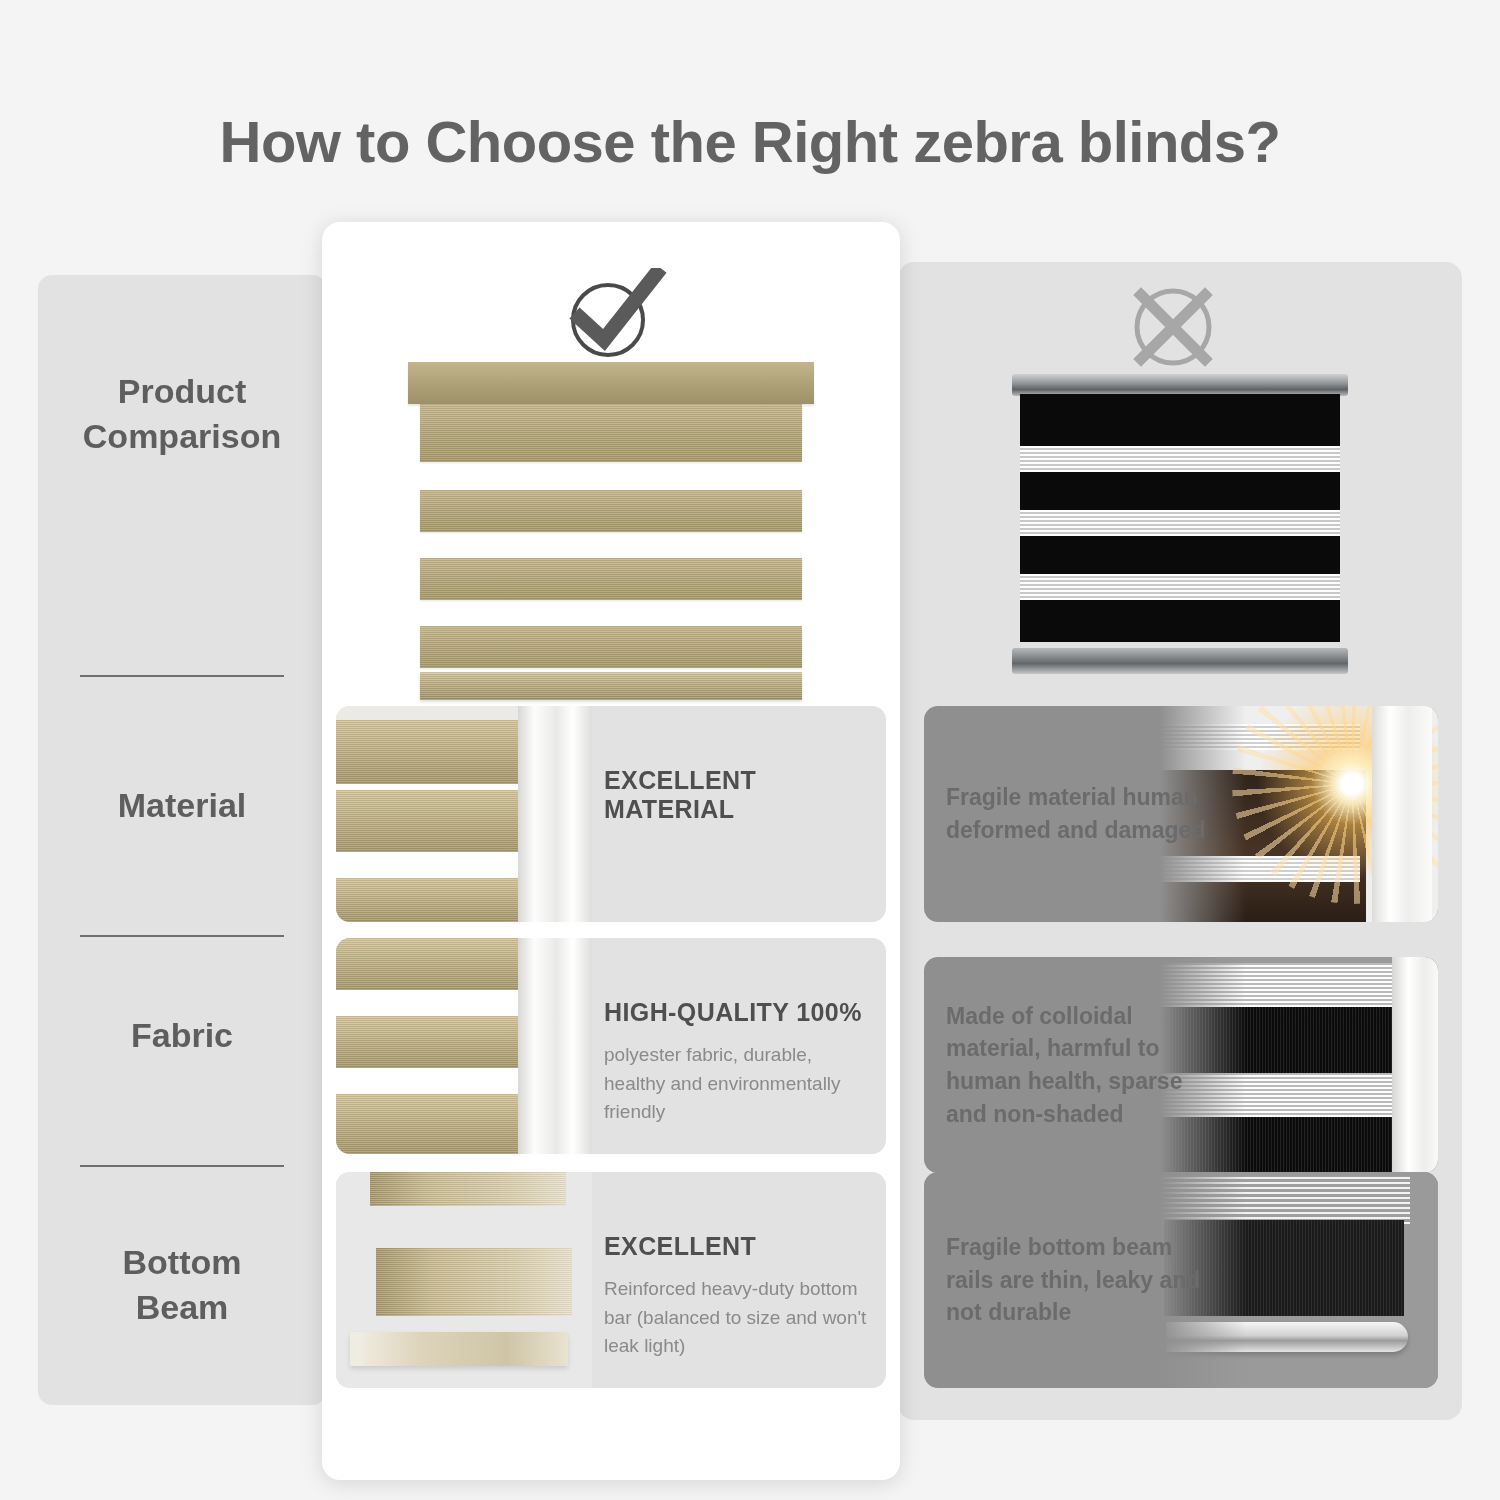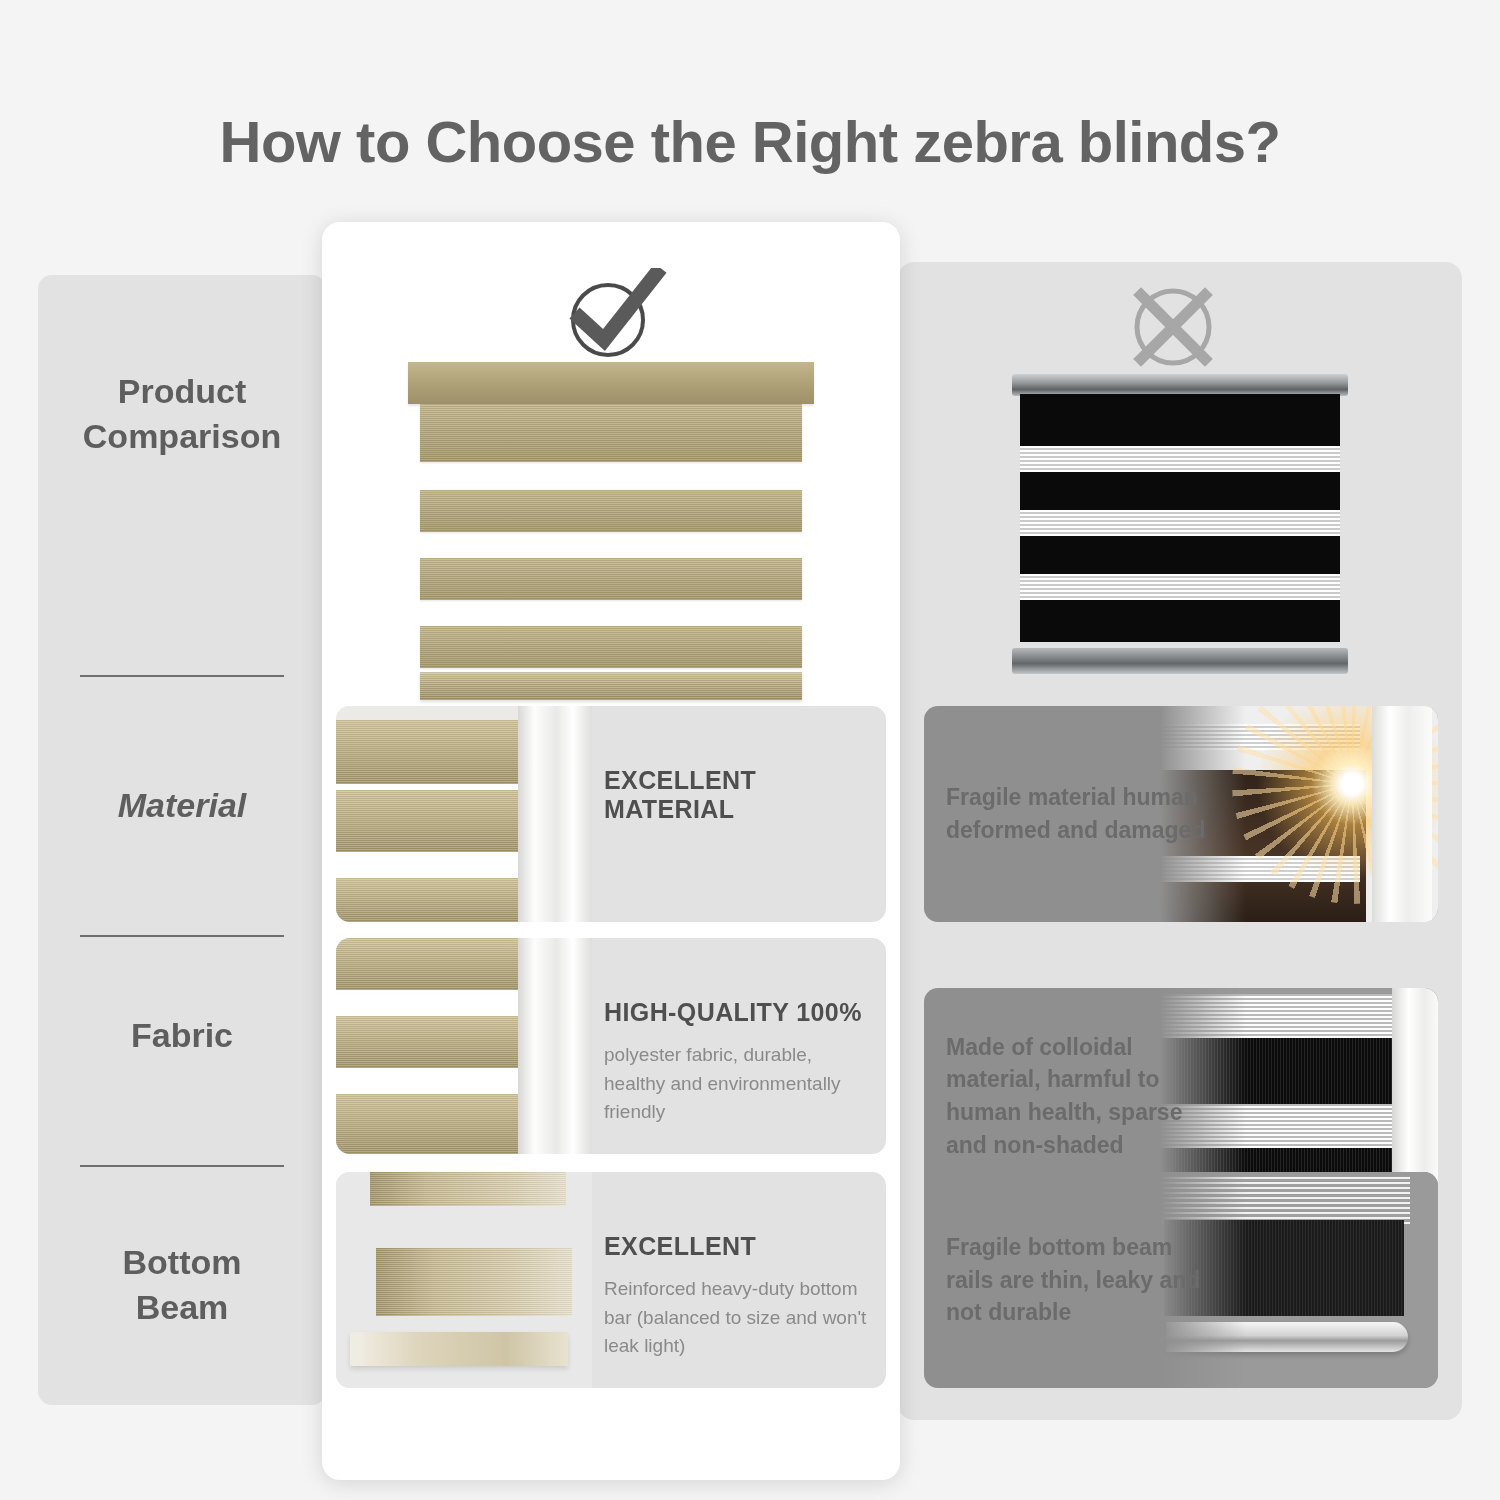--- a/index.html
+++ b/index.html
@@ -264,21 +264,21 @@
 <div class="title">How to Choose the Right zebra blinds?</div>
 
 <div class="rail">
   <div class="rail-row" style="top:34px;height:210px;">
     <span style="white-space:pre-line;">Product
 Comparison</span>
   </div>
   <div class="rail-div" style="top:400px;"></div>
 
   <div class="rail-row" style="top:470px;height:120px;">
-    <span style="white-space:pre-line;font-style:italic;">Material</span>
+    <span style="white-space:pre-line;">Material</span>
   </div>
   <div class="rail-div" style="top:660px;"></div>
 
   <div class="rail-row" style="top:700px;height:120px;">
     <span style="white-space:pre-line;">Fabric</span>
   </div>
   <div class="rail-div" style="top:890px;"></div>
 
   <div class="rail-row" style="top:930px;height:160px;">
     <span style="white-space:pre-line;">Bottom
@@ -372,21 +372,21 @@
       <div class="ln" style="top:18px;"></div>
       <div class="dark"></div>
       <div class="ln" style="top:150px;"></div>
       <div class="rays"></div>
       <div class="wf"></div>
     </div>
   </div>
   <div class="ntxt">Fragile material human deformed and damaged</div>
 </div>
 
-<div class="nrow" style="top:988px;">
+<div class="nrow" style="top:957px;">
   <div class="npic">
     <div class="art-fab">
       <div class="sheer" style="top:6px;height:44px;"></div>
       <div class="blk" style="top:50px;height:66px;"></div>
       <div class="sheer" style="top:116px;height:44px;"></div>
       <div class="blk" style="top:160px;height:56px;"></div>
       <div class="post"></div>
     </div>
   </div>
   <div class="ntxt">Made of colloidal material, harmful to human health, sparse and non-shaded</div>

